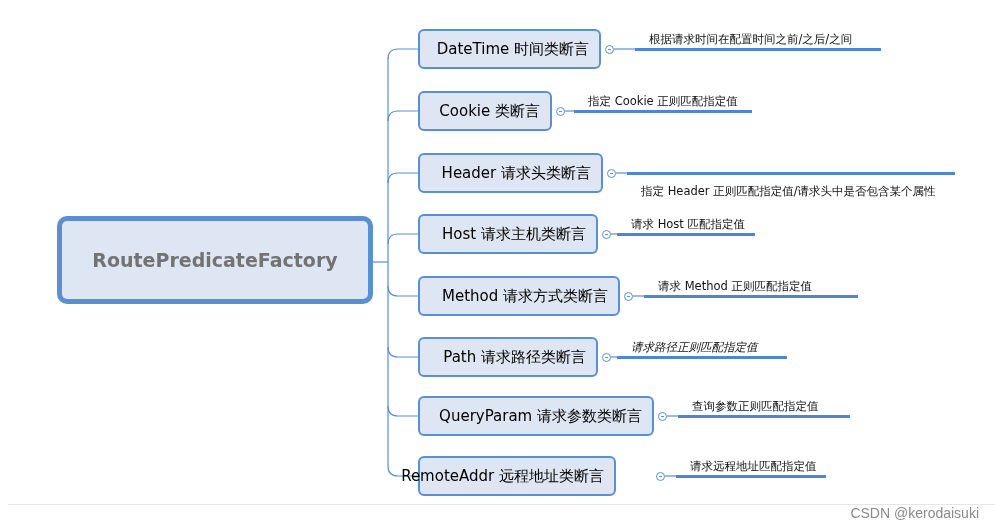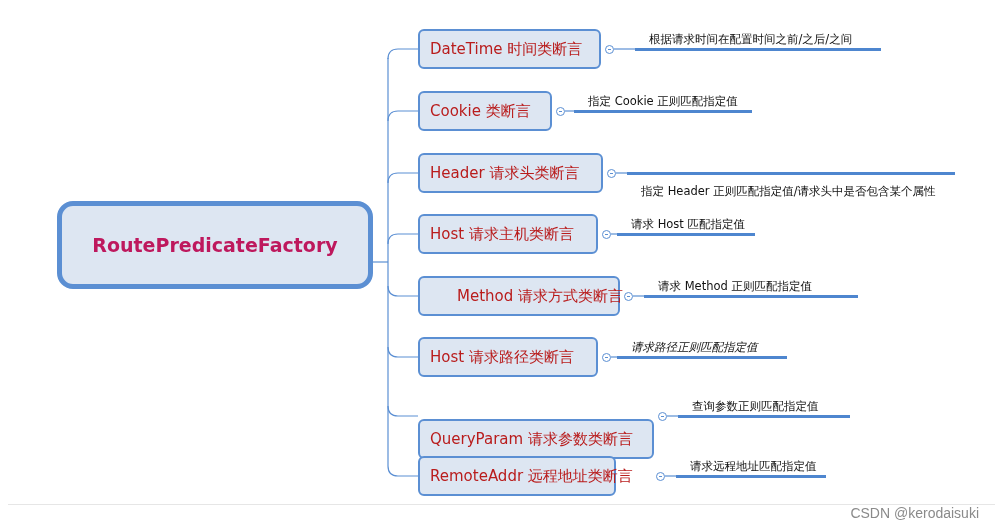--- a/index.html
+++ b/index.html
@@ -1,31 +1,31 @@
 <!DOCTYPE html>
 <html><head>
 <meta charset="utf-8">
 <style>
   html, body { margin: 0; padding: 0; background: #ffffff; }
   body { width: 995px; height: 530px; position: relative; overflow: hidden;
          font-family: "DejaVu Sans", "Liberation Sans", sans-serif; }
   #canvas { position: absolute; left: 0; top: 0; width: 995px; height: 530px; }
   svg.connectors { position: absolute; left: 0; top: 0; }
   .root {
-    position: absolute; left: 57px; top: 201px; width: 316px; height: 88px;
-    box-sizing: border-box; border: 5px solid #5b8fd3; border-radius: 16px;
+    position: absolute; left: 57px; top: 216px; width: 316px; height: 88px;
+    box-sizing: border-box; border: 5px solid #5b8fd3; border-radius: 10px;
     background: #dde6f2; display: flex; flex-direction: column;
-    align-items: center; justify-content: center; color: #be185d;
+    align-items: center; justify-content: center; color: #737373;
     font-weight: bold; font-size: 19px; line-height: 23px; text-align: center;
   }
   .branch {
     position: absolute; left: 418px; height: 40px; box-sizing: border-box;
     border: 2px solid #5b8fd3; border-radius: 6px; background: #dde6f2;
-    color: #b91c1c; font-size: 15px; display: flex; align-items: center;
-    justify-content: flex-start; white-space: nowrap; padding: 0 10px;
+    color: #000000; font-size: 15px; display: flex; align-items: center;
+    justify-content: flex-end; white-space: nowrap; padding: 0 10px;
   }
   .collapse {
     position: absolute; width: 9px; height: 9px; box-sizing: border-box;
     border: 1px solid #5b8fd3; border-radius: 50%; background: #fff;
   }
   .collapse::after {
     content: ""; position: absolute; left: 2px; right: 2px; top: 3px;
     height: 1px; background: #5b8fd3;
   }
   .leaf-text {
@@ -92,26 +92,26 @@
       <div class="collapse" style="left: 602px; top: 230px;"></div>
       <div class="leaf-line" style="left: 617px; top: 233px; width: 138px;"></div>
       <div class="leaf-text" style="left: 631px; top: 217px;">请求 Host 匹配指定值</div>
       <div class="branch" style="top: 276px; width: 202px; padding-left: 37px;">
         <span>Method 请求方式类断言</span>
       </div>
       <div class="collapse" style="left: 624px; top: 292px;"></div>
       <div class="leaf-line" style="left: 644px; top: 295px; width: 214px;"></div>
       <div class="leaf-text" style="left: 658px; top: 279px;">请求 Method 正则匹配指定值</div>
       <div class="branch" style="top: 337px; width: 180px;">
-        <span>Host 请求路径类断言</span>
+        <span>Path 请求路径类断言</span>
       </div>
       <div class="collapse" style="left: 602px; top: 353px;"></div>
       <div class="leaf-line" style="left: 617px; top: 356px; width: 170px;"></div>
       <div class="leaf-text" style="left: 631px; top: 340px; font-style: italic;">请求路径正则匹配指定值</div>
-      <div class="branch" style="top: 396px; width: 236px; margin-top: 23px;">
+      <div class="branch" style="top: 396px; width: 236px;">
         <span>QueryParam 请求参数类断言</span>
       </div>
       <div class="collapse" style="left: 658px; top: 412px;"></div>
       <div class="leaf-line" style="left: 678px; top: 415px; width: 172px;"></div>
       <div class="leaf-text" style="left: 692px; top: 399px;">查询参数正则匹配指定值</div>
       <div class="branch" style="top: 456px; width: 198px;">
         <span>RemoteAddr 远程地址类断言</span>
       </div>
       <div class="collapse" style="left: 656px; top: 472px;"></div>
       <div class="leaf-line" style="left: 676px; top: 475px; width: 150px;"></div>

